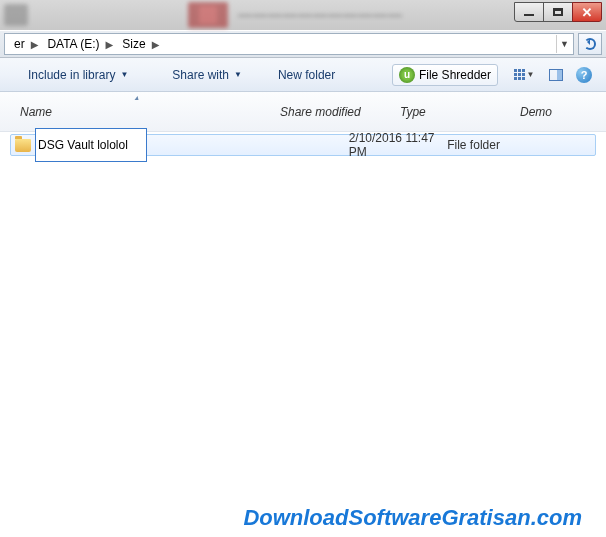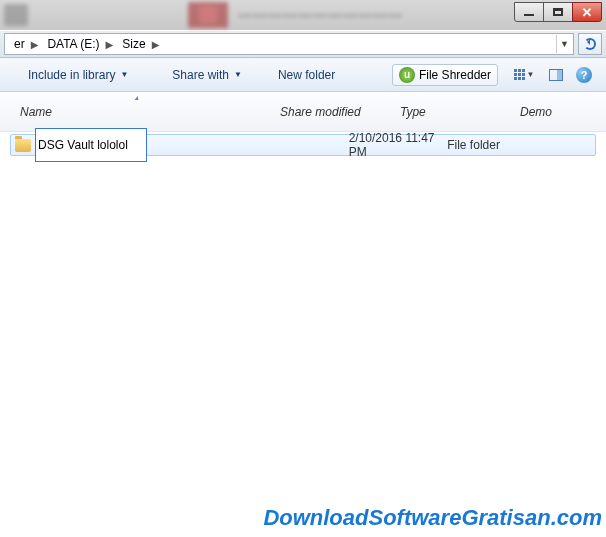--- a/index.html
+++ b/index.html
@@ -367,21 +367,21 @@
 }
 .cell-date { width: 120px; margin-left: auto; margin-left: 130px; color: #333; }
 .cell-type { width: 120px; color: #333; }
 .cell-size { width: 60px; }
 .row-name-cell { width: 248px; display: flex; align-items: center; }
 
 
 .watermark {
   position: absolute;
   bottom: 6px;
-  right: 4px;
+  right: 24px;
   font-size: 22px;
   font-weight: 600;
   color: #1878d8;
   font-style: italic;
   font-family: 'Segoe UI', sans-serif;
 }
 </style>
 </head>
 <body>
 

